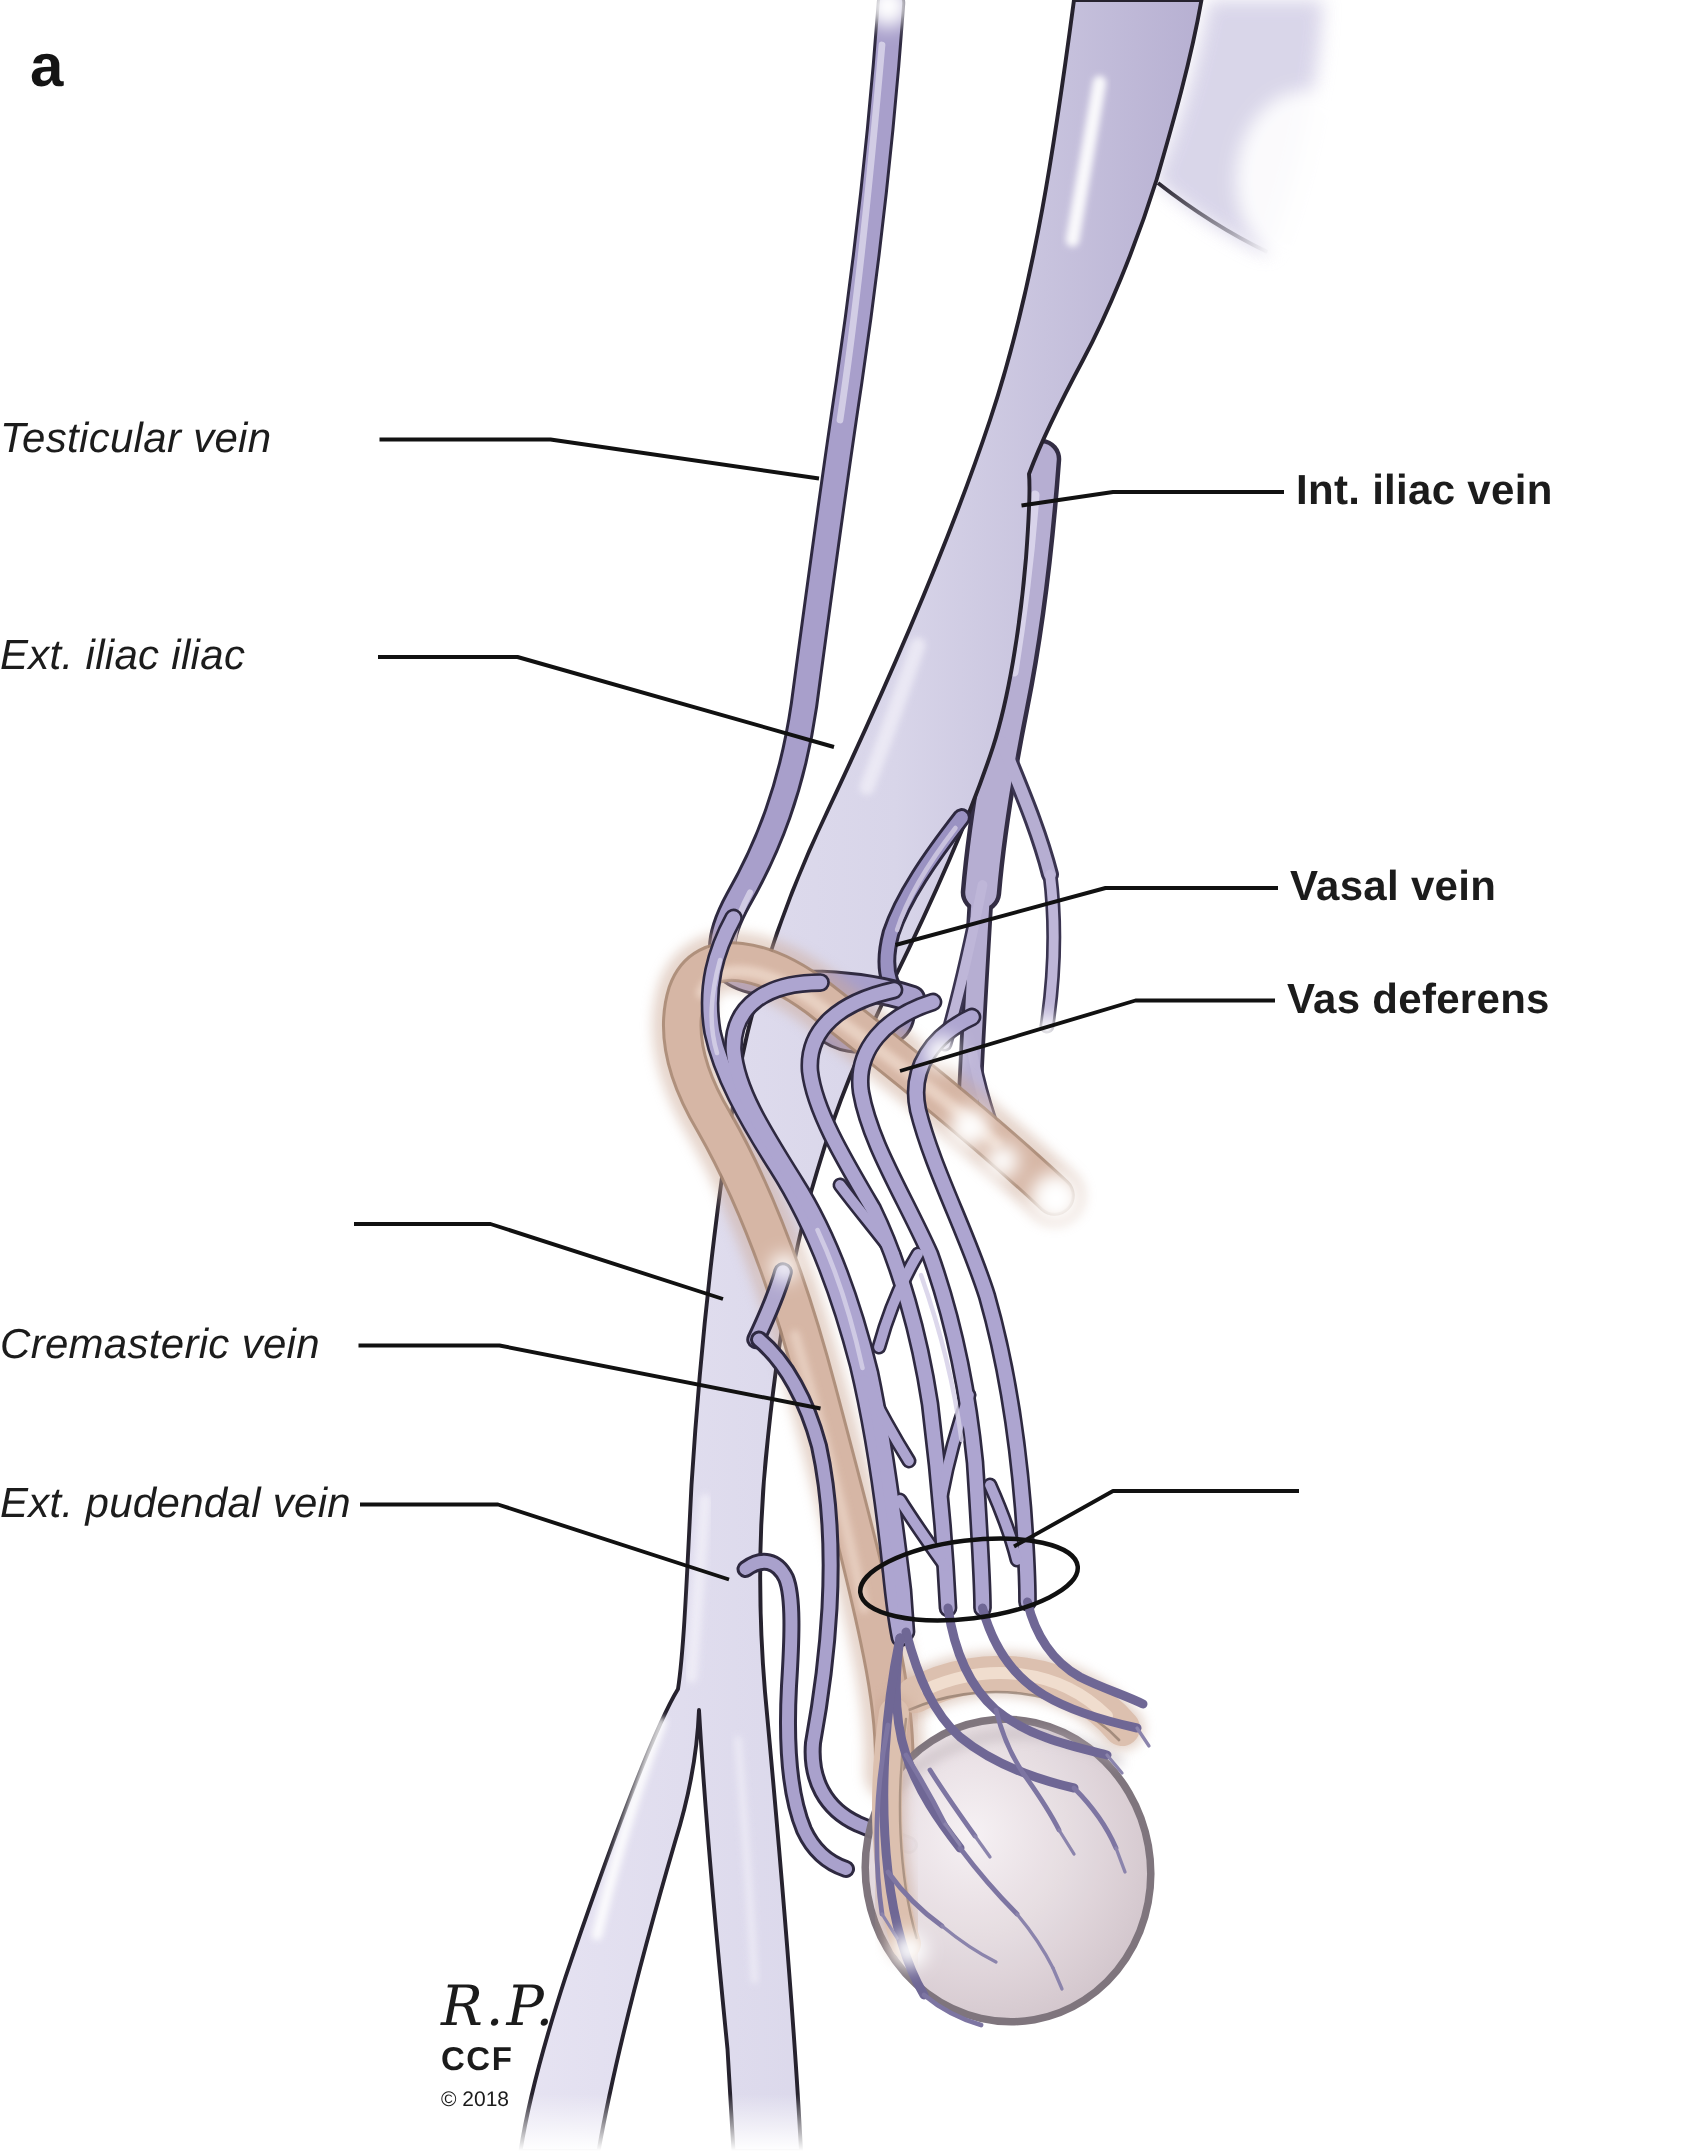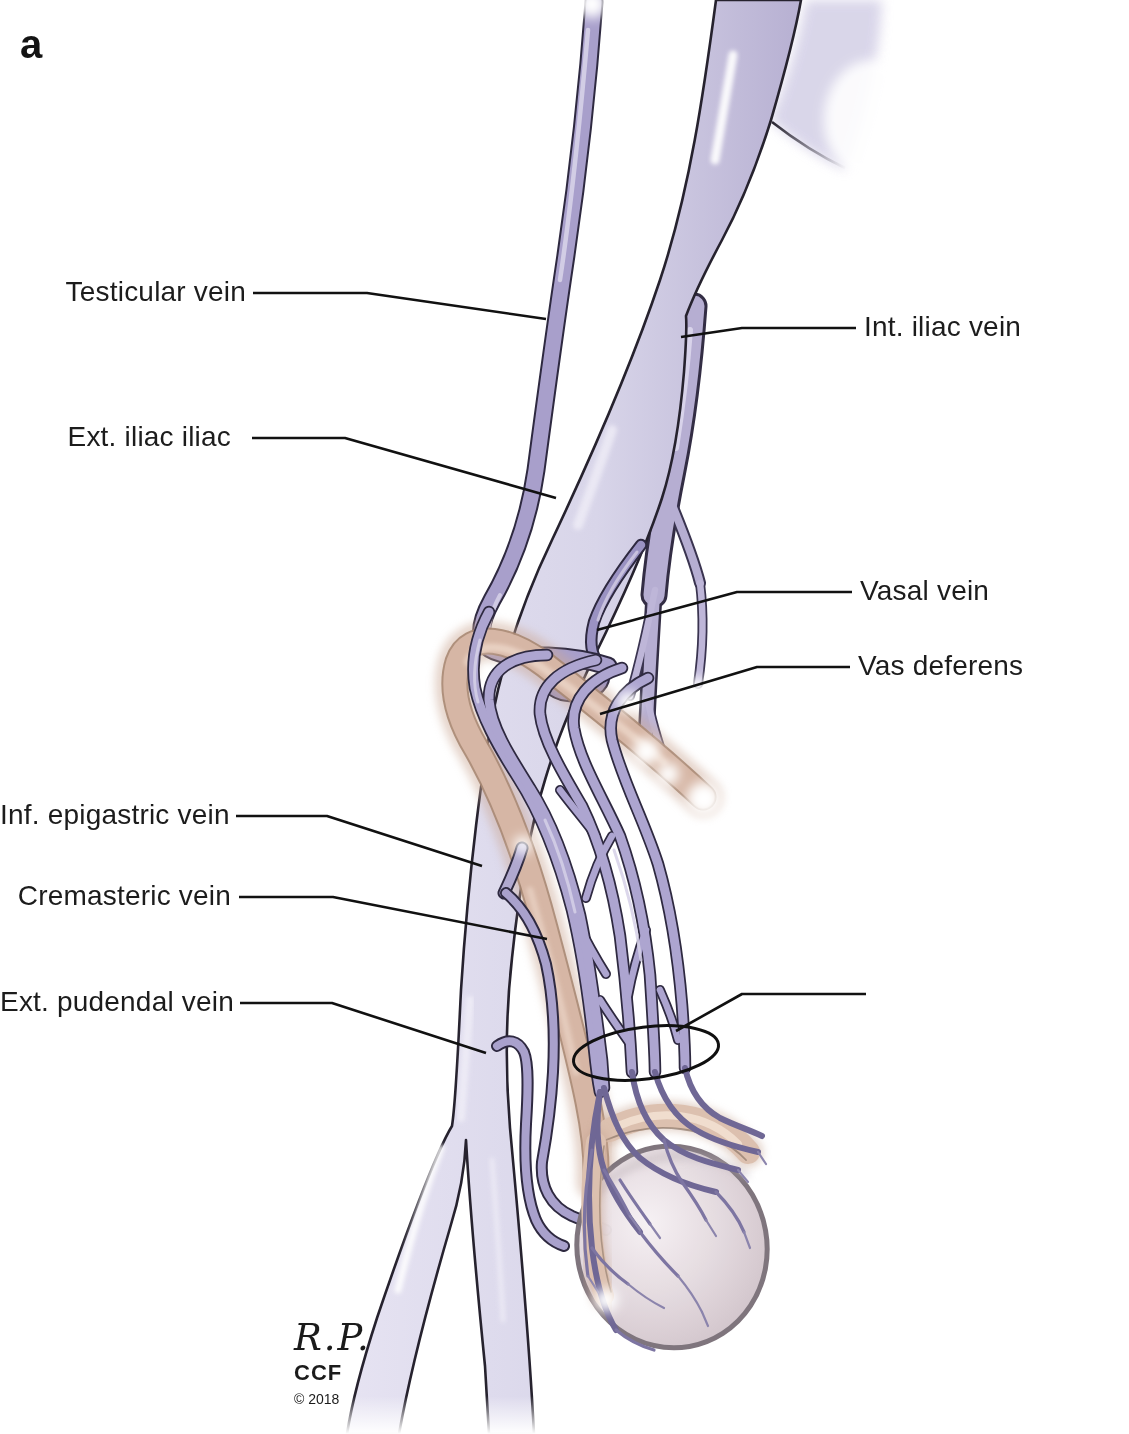--- a/index.html
+++ b/index.html
@@ -9,22 +9,22 @@
   html,body{margin:0;padding:0;background:var(--bg);}
   #stage{
     position:relative;width:1129px;height:1434px;background:var(--bg);
     font-family:"Liberation Sans", sans-serif;overflow:hidden;
   }
   #art{position:absolute;left:0;top:0;}
   .lbl{
     position:absolute;color:var(--label-color);font-size:28px;line-height:32px;
     white-space:nowrap;letter-spacing:.2px;
   }
-  .lbl.left{text-align:right;}
-  .lbl.right{text-align:center;}
+  .lbl.left{text-align:left;font-style:italic;}
+  .lbl.right{text-align:center;font-weight:bold;}
   #panel-letter{
     position:absolute;left:20px;top:22px;font-size:40px;font-weight:bold;color:#141414;
   }
   #sig{position:absolute;left:258px;top:1318px;width:160px;color:#1b1b1b;margin-left:36px;}
   #sig .rp{
     font-family:"DejaVu Serif", serif;font-style:italic;font-size:37px;line-height:40px;
     letter-spacing:2px;
   }
   #sig .ccf{font-size:22px;line-height:30px;font-weight:600;letter-spacing:1px;}
   #sig .yr{font-size:14px;line-height:22px;}
@@ -268,21 +268,20 @@
   </g>
 </svg>
 
 <div id="panel-letter">a</div>
 
 <div class="lbl left" style="left:0;width:246px;top:276px">Testicular vein</div>
 <div class="lbl left" style="left:0;width:231px;top:421px">Ext. iliac iliac</div>
 <div class="lbl right" style="left:864px;top:311px">Int. iliac vein</div>
 <div class="lbl right" style="left:860px;top:575px">Vasal vein</div>
 <div class="lbl right" style="left:858px;top:650px">Vas deferens</div>
-<div class="lbl left" style="left:0;width:228px;top:799px">Inf. epigastric vein</div>
 <div class="lbl left" style="left:0;width:231px;top:880px">Cremasteric vein</div>
 <div class="lbl left" style="left:0;width:232px;top:986px">Ext. pudendal vein</div>
 
 <div id="sig">
   <div class="rp">R.P.</div>
   <div class="ccf">CCF</div>
   <div class="yr">© 2018</div>
 </div>
 
 </div>

